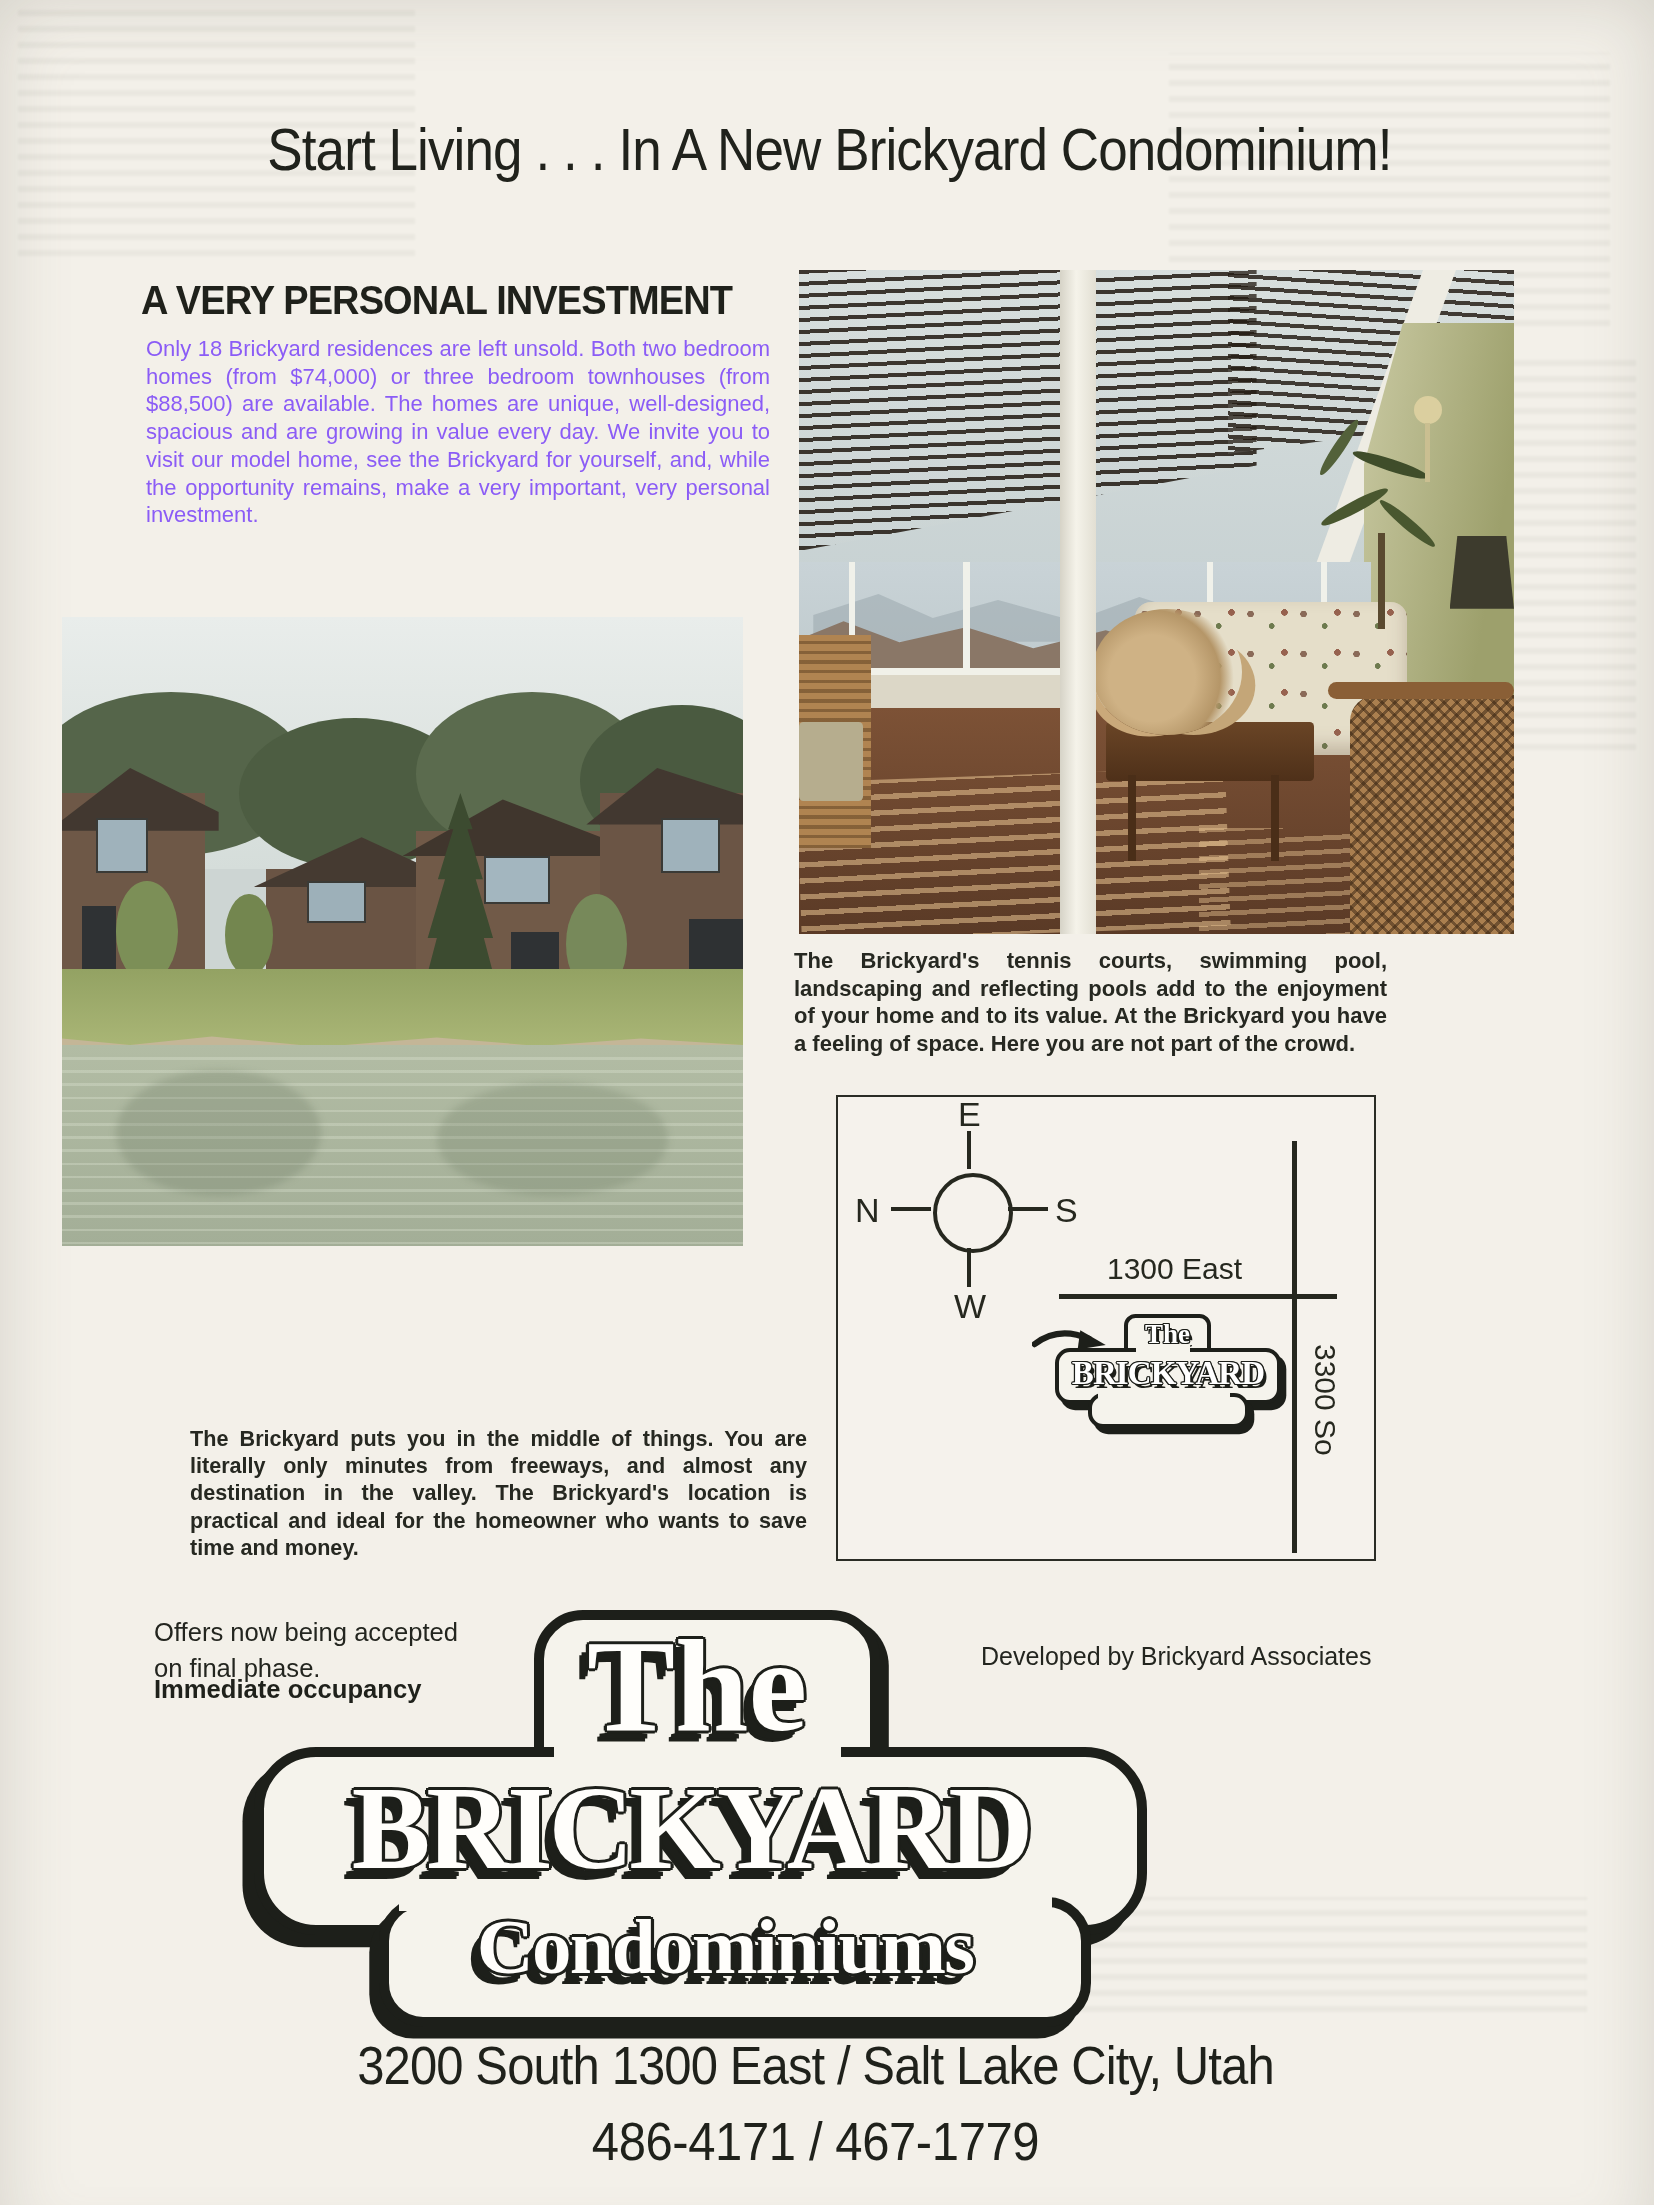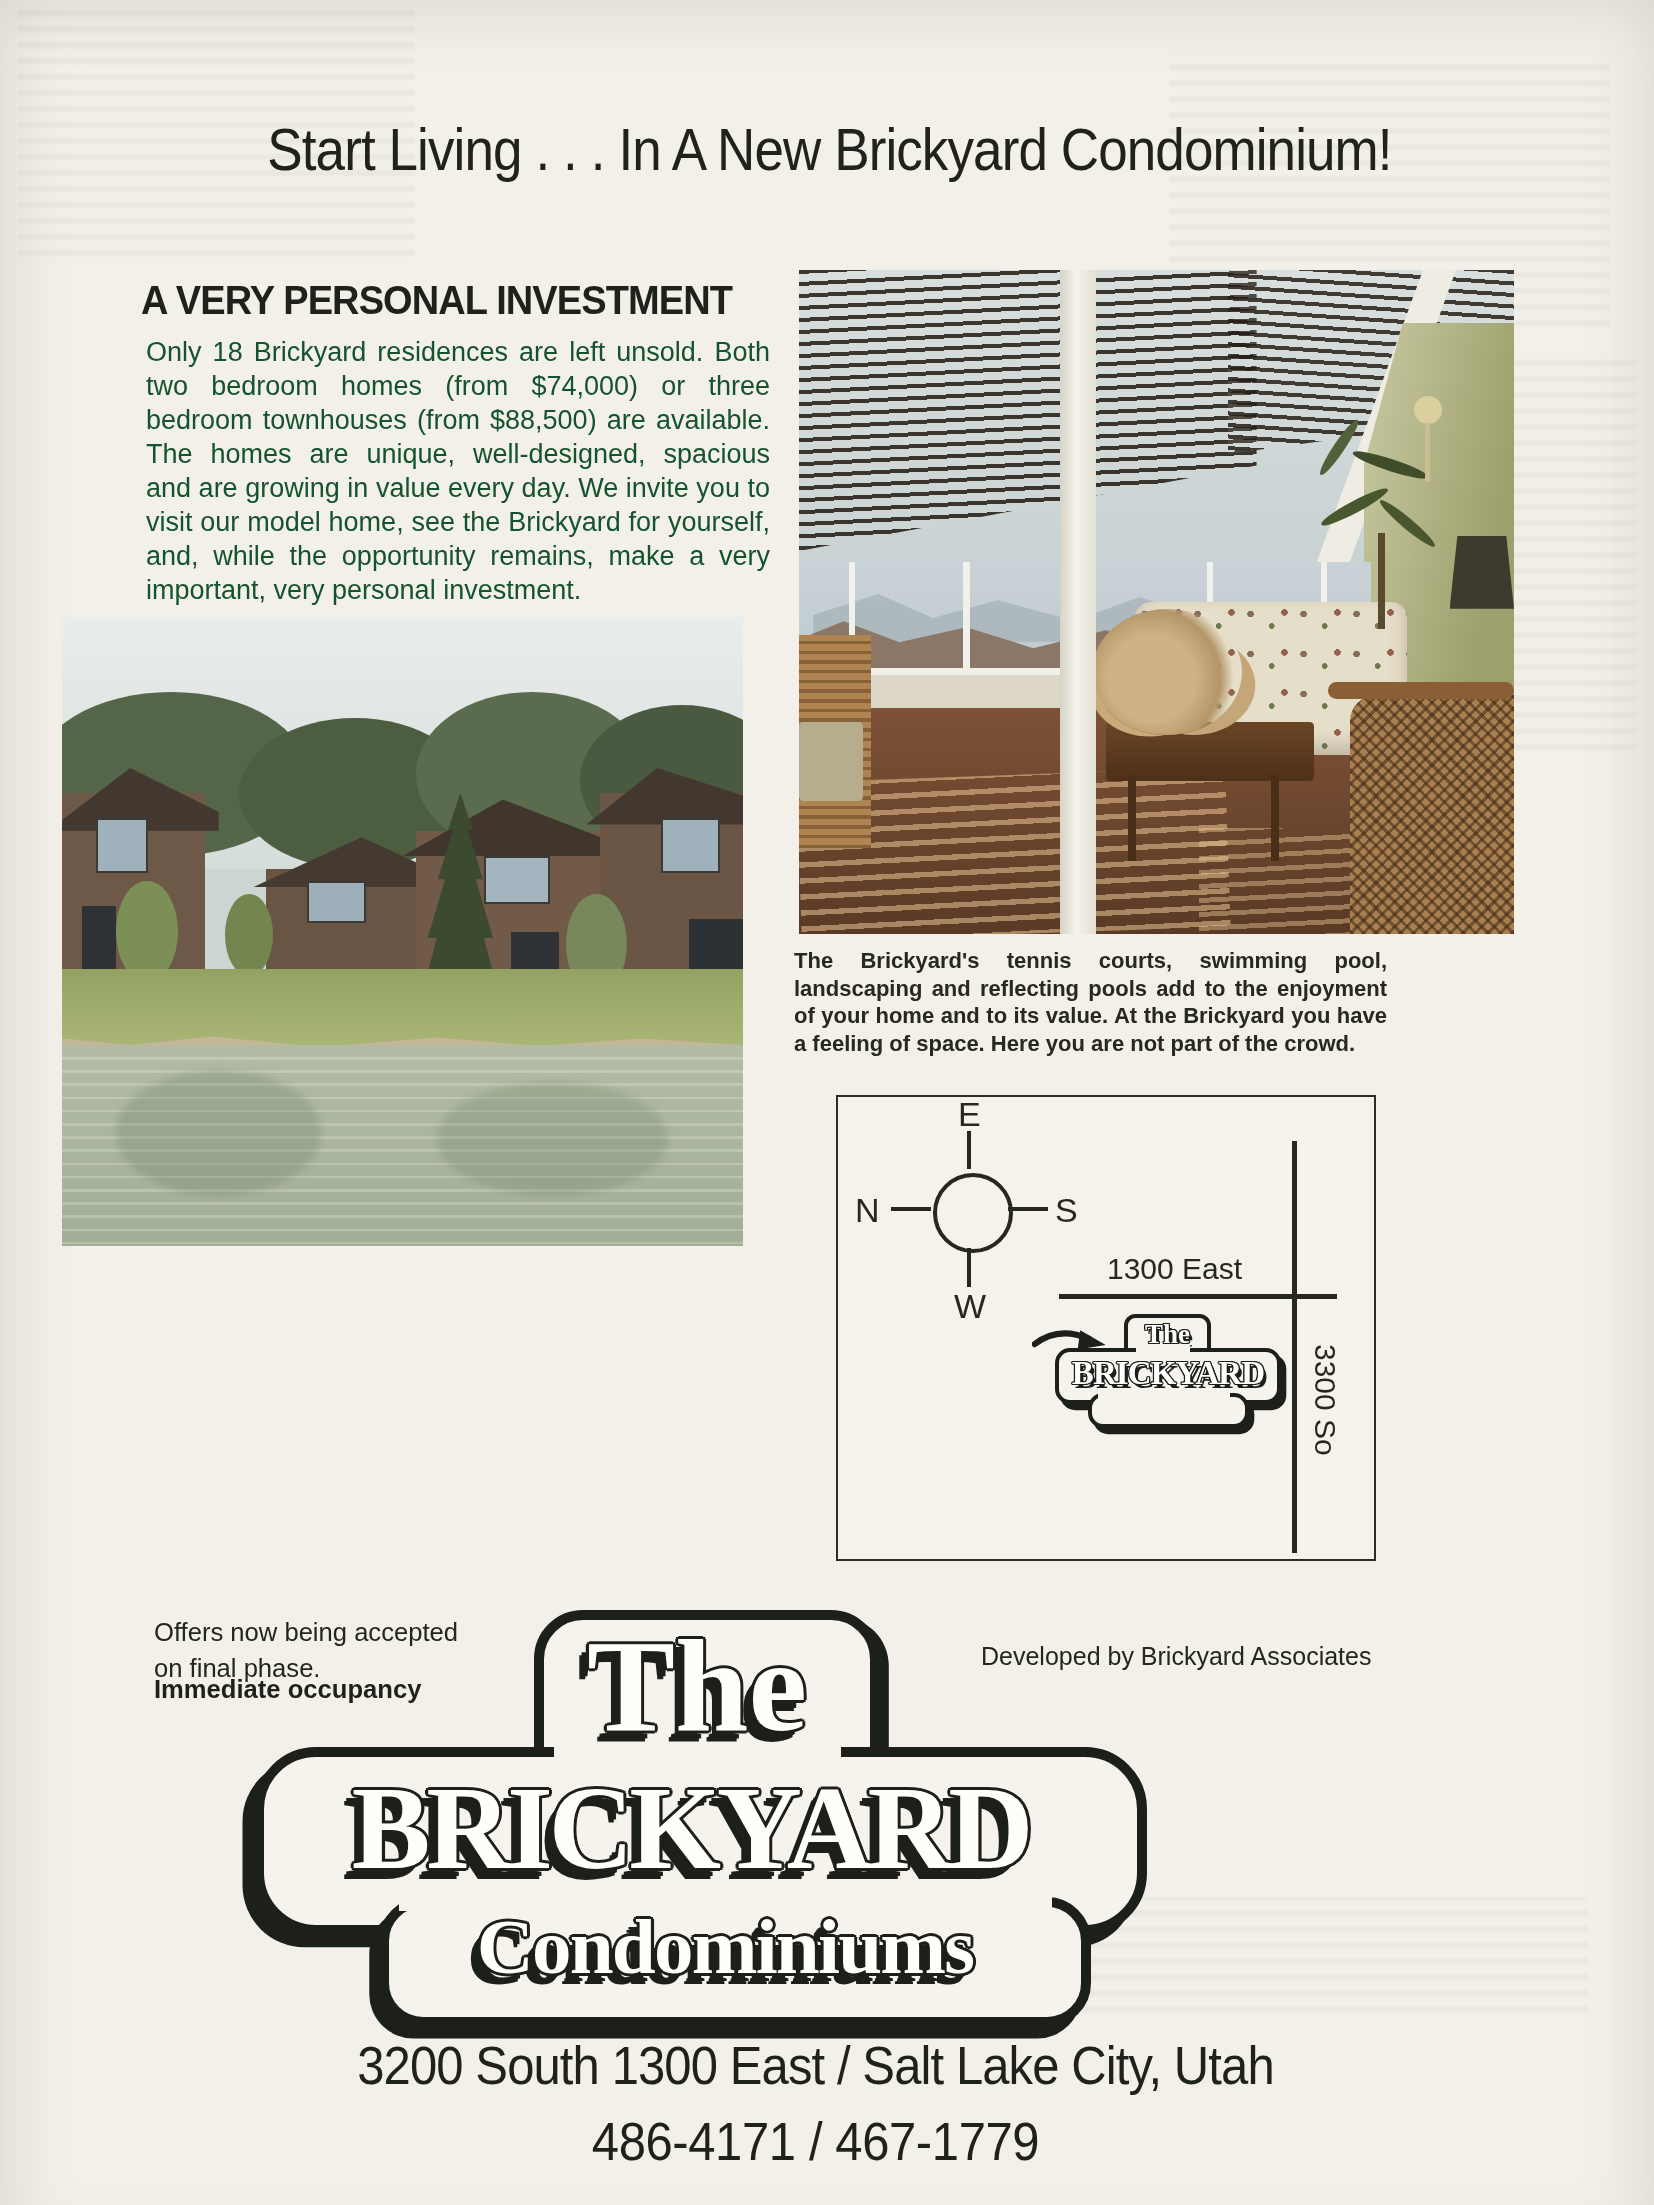--- a/index.html
+++ b/index.html
@@ -8,21 +8,21 @@
         box-shadow:inset 0 0 71px rgba(110,105,90,.22);}
   .abs{position:absolute;}
   
   .ghost{position:absolute;opacity:.055;filter:blur(1.3px);pointer-events:none;
          background:repeating-linear-gradient(0deg,#5a6152 0 6.2px,transparent 6.2px 16px);}
   
   .headline{left:106px;top:119px;width:1447px;text-align:center;font-size:53px;
             letter-spacing:-0.9px;color:#20221c;white-space:nowrap;transform:scaleY(1.12);}
   
   .inv-head{left:141px;top:277px;font-size:38px;font-weight:bold;letter-spacing:-0.9px;color:#1f211b;white-space:nowrap;transform:scaleY(1.08);transform-origin:left top;}
-  .inv-body{left:146px;top:335px;width:624px;font-size:27px;line-height:1.26;text-align:justify;color:#14532d;}
+  .inv-body{left:146px;top:335px;width:624px;font-size:22px;line-height:1.26;text-align:justify;color:#8b5cf6;}
   .bodytext{font-size:22px;line-height:1.26;text-align:justify;color:#262821;font-weight:bold;}
   
   .photo{position:absolute;overflow:hidden;background:#cdd5d3;}
   .interior{left:799px;top:270px;width:715px;height:664px;}
   .pond{left:62px;top:617px;width:681px;height:629px;}
   .layer{position:absolute;}
   
   .caption{left:794px;top:947px;width:593px;}
   .locpara{left:190px;top:1425px;width:617px;font-size:21.6px;}
   
@@ -165,20 +165,21 @@
       <div class="mini-word" style="top:0.9px;font-size:27px;">The</div>
     </div>
     <div class="mini-bubble" style="left:217px;top:251px;width:218px;height:48px;box-shadow:5.3px 6.2px 0 #1d1f1a;">
       <div class="mini-word" style="top:2.6px;font-size:33px;letter-spacing:-0.9px;">BRICKYARD</div>
     </div>
     <div class="mini-bubble" style="left:250px;top:296px;width:153px;height:26.5px;box-shadow:5.3px 6.2px 0 #1d1f1a;"></div>
     <div class="patch" style="left:298px;top:247px;width:54px;height:13.2px;"></div>
     <div class="patch" style="left:260px;top:291px;width:132px;height:11.5px;"></div>
   </div>
 
+  <div class="abs locpara bodytext">The Brickyard puts you in the middle of things. You are literally only minutes from freeways, and almost any destination in the valley. The Brickyard's location is practical and ideal for the homeowner who wants to save time and money.</div>
 
   <div class="abs offers">
     <span style="display:block;margin-top:28px;">Offers now being accepted</span>
     <span style="display:block;">on final phase.</span>
   </div>
   <div class="abs occupancy">Immediate occupancy</div>
 
   <div class="blob" style="left:534px;top:1610px;width:326px;height:176px;border-radius:49px;box-shadow:8.8px 7px 0 #1d1f1a;z-index:1;"></div>
   <div class="blob" style="left:254px;top:1747px;width:873px;height:168px;border-radius:62px;box-shadow:-11.5px 12.3px 0 #1d1f1a;z-index:2;"></div>
   <div class="patch" style="left:554px;top:1742px;width:287px;height:21px;z-index:3;"></div>

